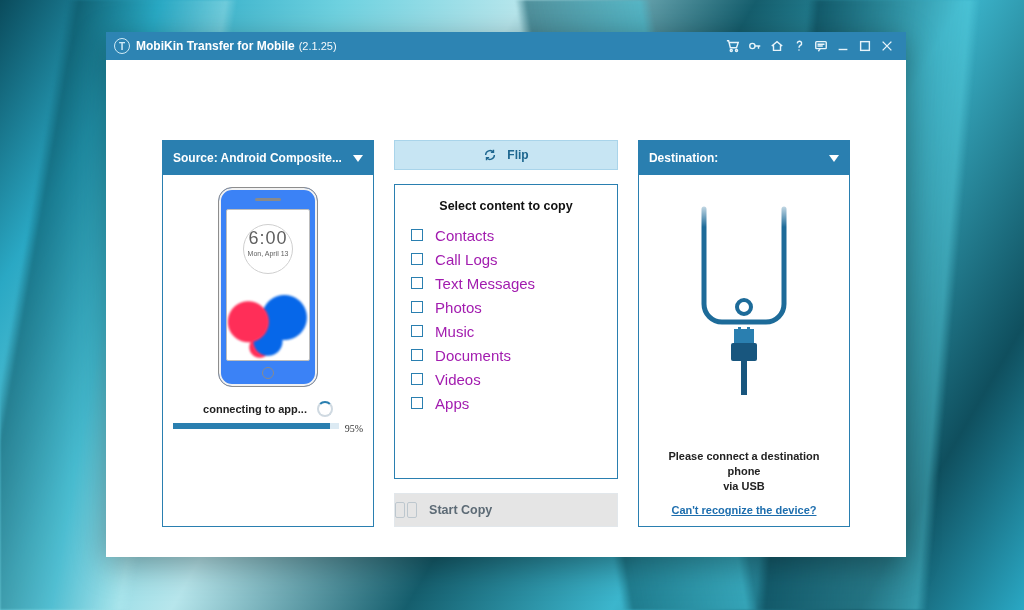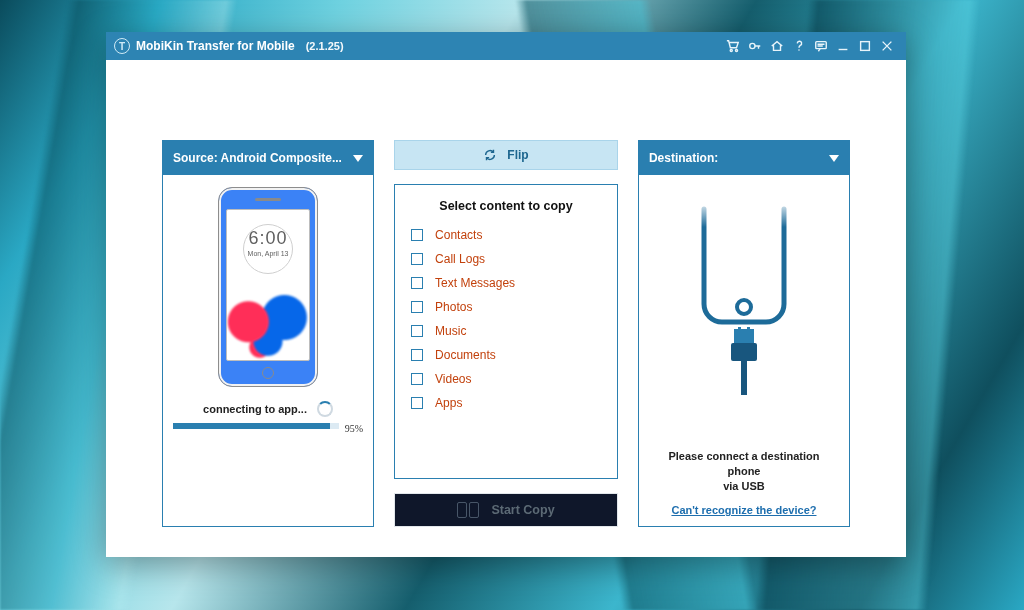--- a/index.html
+++ b/index.html
@@ -37,21 +37,21 @@
     padding: 0 8px;
     font-size: 12px;
   }
   .titlebar .logo {
     width:16px; height:16px; border:1.5px solid #cfeaf6; border-radius:50%;
     display:flex; align-items:center; justify-content:center;
     font-size:10px; font-weight:bold; color:#cfeaf6; margin-right:6px;
   }
   .titlebar .title-group { display:flex; align-items:baseline; gap:4px; }
   .titlebar .app-name { font-weight:bold; }
-  .titlebar .app-version { font-weight:bold; opacity:0.95; font-size:11px;margin-left:7px; }
+  .titlebar .app-version { font-weight:normal; opacity:0.95; font-size:11px; }
   .titlebar .spacer { flex:1; }
   .titlebar .tb-btn {
     width:22px; height:20px; display:flex; align-items:center; justify-content:center;
     color:#e8f4fa; cursor:pointer; font-size:14px;
   }
   .titlebar .tb-btn svg { width:14px; height:14px; stroke:#e8f4fa; fill:none; stroke-width:1.6; }
 
   .app-body {
     flex:1; display:flex; gap:20px; padding: 80px 56px 30px 56px; align-items:stretch;
   }
@@ -119,28 +119,28 @@
     height:30px; background:#c7e5f3; border:1px solid #a9d4ea;
     display:flex; align-items:center; justify-content:center; gap:10px;
     color:#1d668f; font-size:12px; font-weight:bold; cursor:pointer;
   }
   .flip-btn svg { width:14px; height:14px; }
   .content-box {
     border:1px solid #2a7fb0; flex:1; padding:14px 16px 8px;
   }
   .content-title { font-size:12.5px; font-weight:bold; color:#111; margin-bottom:10px; text-align:center; }
   .check-row {
-    display:flex; align-items:center; gap:12px; height:24px; font-size:12px; color:#c2410c; cursor:pointer;
+    display:flex; align-items:center; gap:12px; height:24px; font-size:15px; color:#a21caf; cursor:pointer;
   }
   .check-box {
     width:12px; height:12px; border:1.5px solid #2a7fb0; background:#fff;
   }
   .start-btn {
-    height:34px; background:#0f172a; border:1px solid #e2e7eb;
-    display:flex; align-items:center; justify-content:center; gap:12px;
+    height:34px; background:#e5e5e5; border:1px solid #e2e7eb;
+    display:flex; align-items:center; gap:12px;
     color:#5c6a75; font-size:12.5px; font-weight:bold; cursor:pointer;
   }
   .start-btn .dual-phone { display:flex; gap:2px; opacity:0.45; }
   .start-btn .mini { width:10px; height:16px; border:1.3px solid #8ea4b3; border-radius:2px; }
 
   
   .dest-body { flex:1; display:flex; flex-direction:column; align-items:center; padding:14px 12px 10px; }
   .dest-illus { flex:1; display:flex; flex-direction:column; align-items:center; justify-content:flex-start; padding-top:10px; }
   .dest-msg { font-size:11px; color:#222; font-weight:bold; text-align:center; line-height:1.35; margin-top:14px; }
   .dest-link { font-size:11px; color:#1d6eae; font-weight:bold; text-decoration:underline; margin-top:10px; cursor:pointer; }

